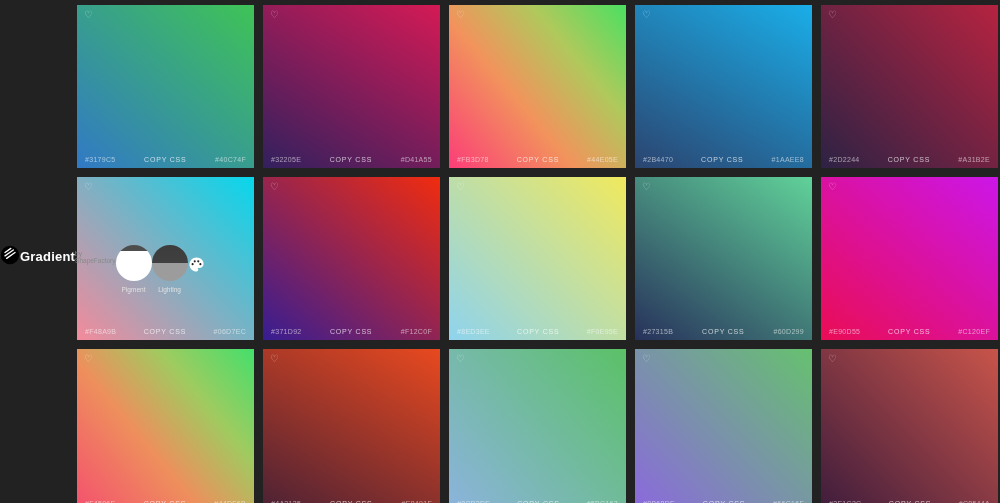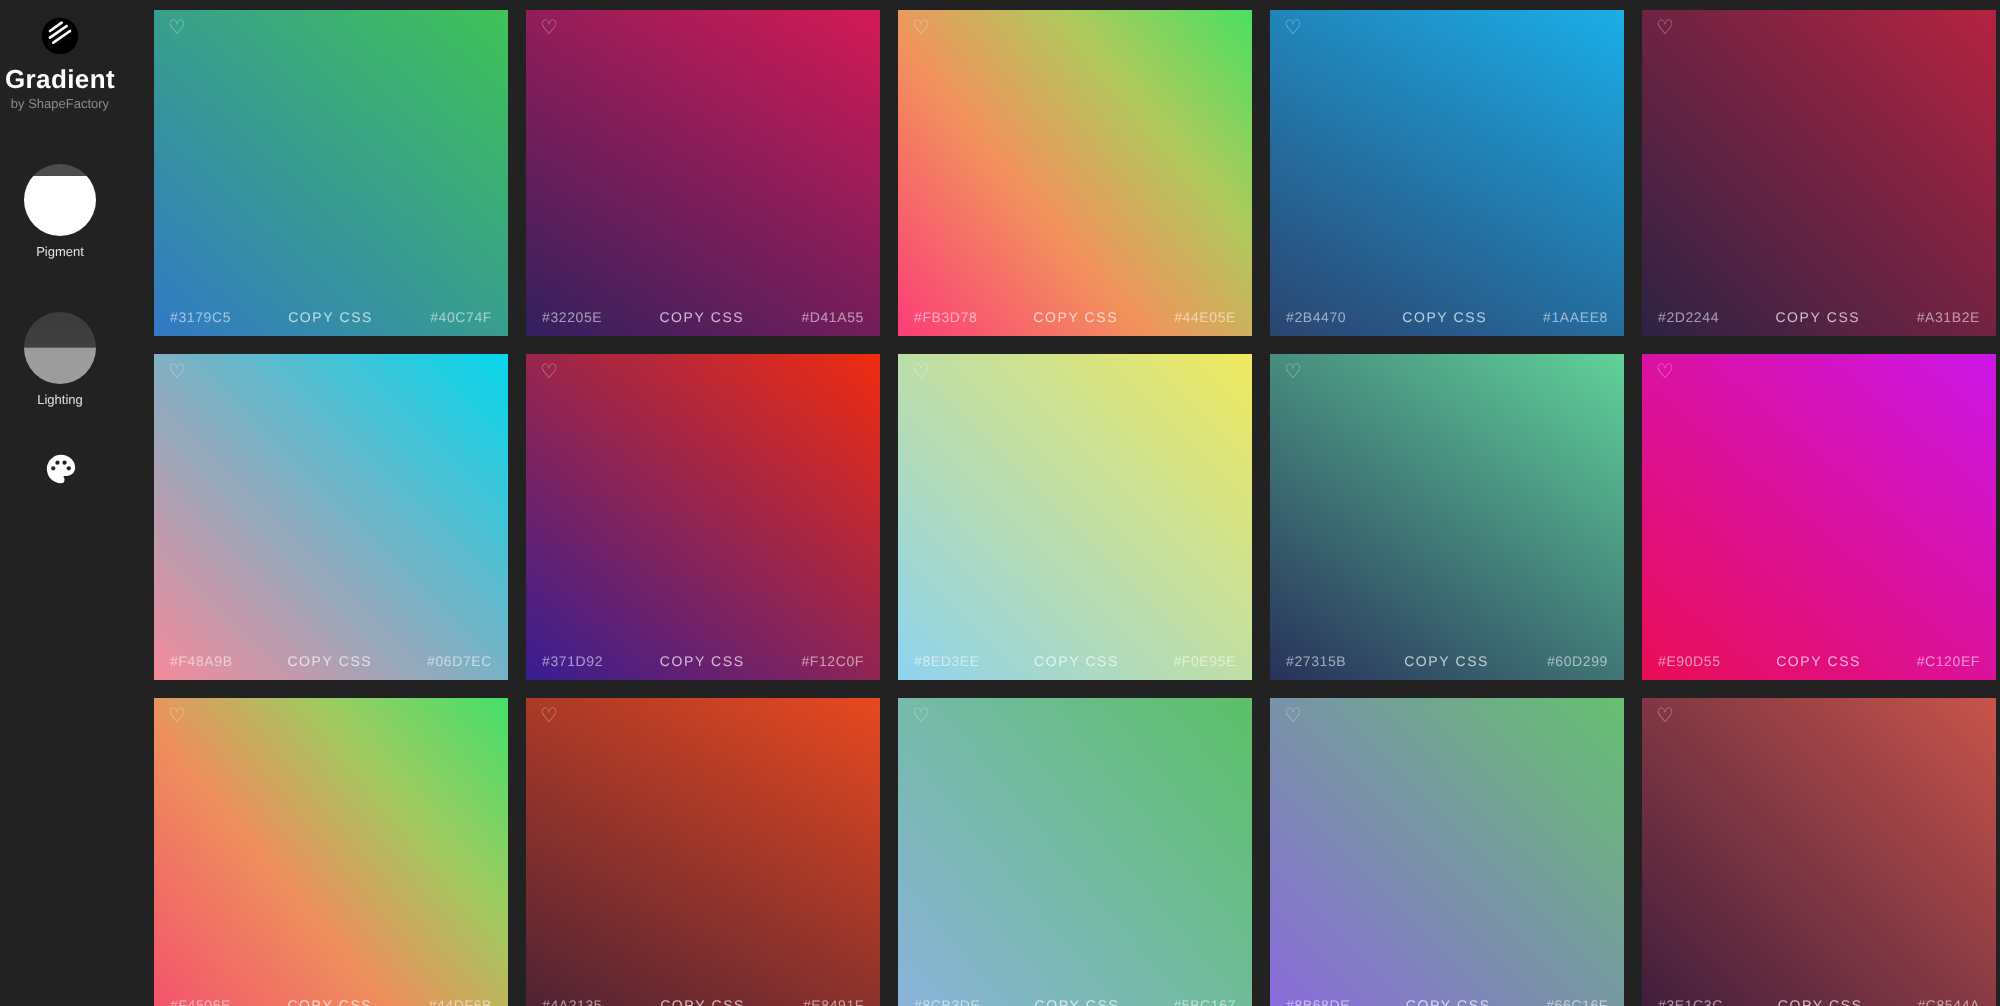--- a/index.html
+++ b/index.html
@@ -7,21 +7,21 @@
     width: 1000px; height: 503px;
     overflow: hidden;
     background: #222222;
     font-family: "Liberation Sans", sans-serif;
   }
   
   .sidebar {
     position: absolute; left: 0; top: 0;
     width: 60px; height: 503px;
     background: #222222;
-    display: flex; flex-direction: column; align-items: center;
+    display: flex; flex-direction: row; align-items: center;
     padding-top: 8px;
     z-index: 2;
   }
   .logo { width: 20px; height: 20px; margin-bottom: 2px; }
   .app-title {
     color: #ffffff; font-size: 13px; font-weight: bold;
     letter-spacing: 0.2px; margin-top: 2px;
   }
   .app-subtitle { color: #8a8a8a; font-size: 6.5px; margin-top: 2px; }
   .side-item { display: flex; flex-direction: column; align-items: center; cursor: pointer; }

